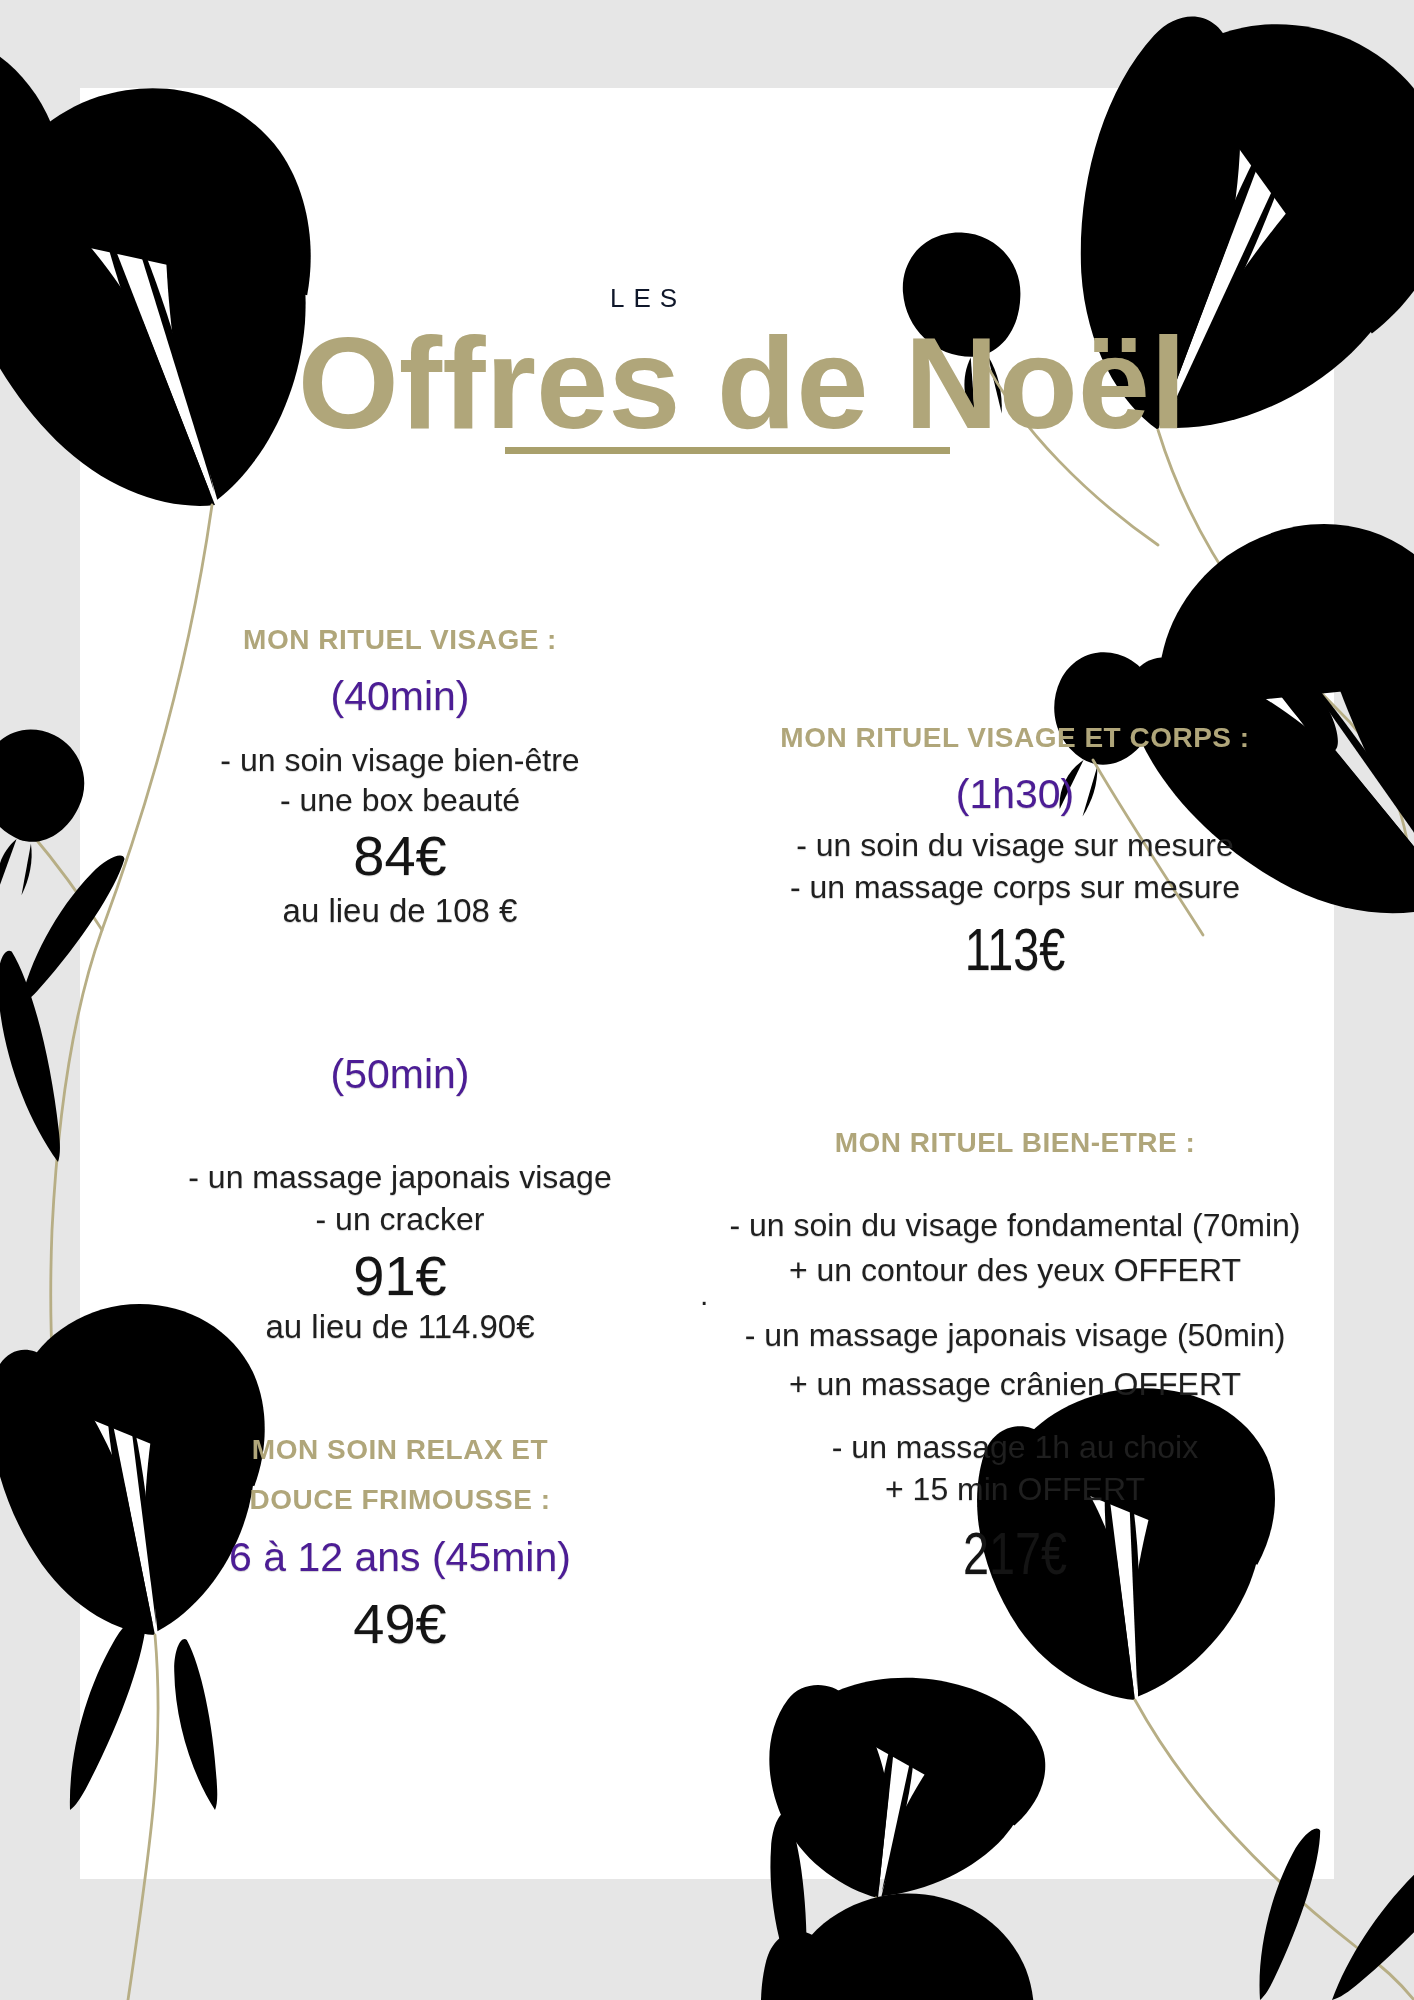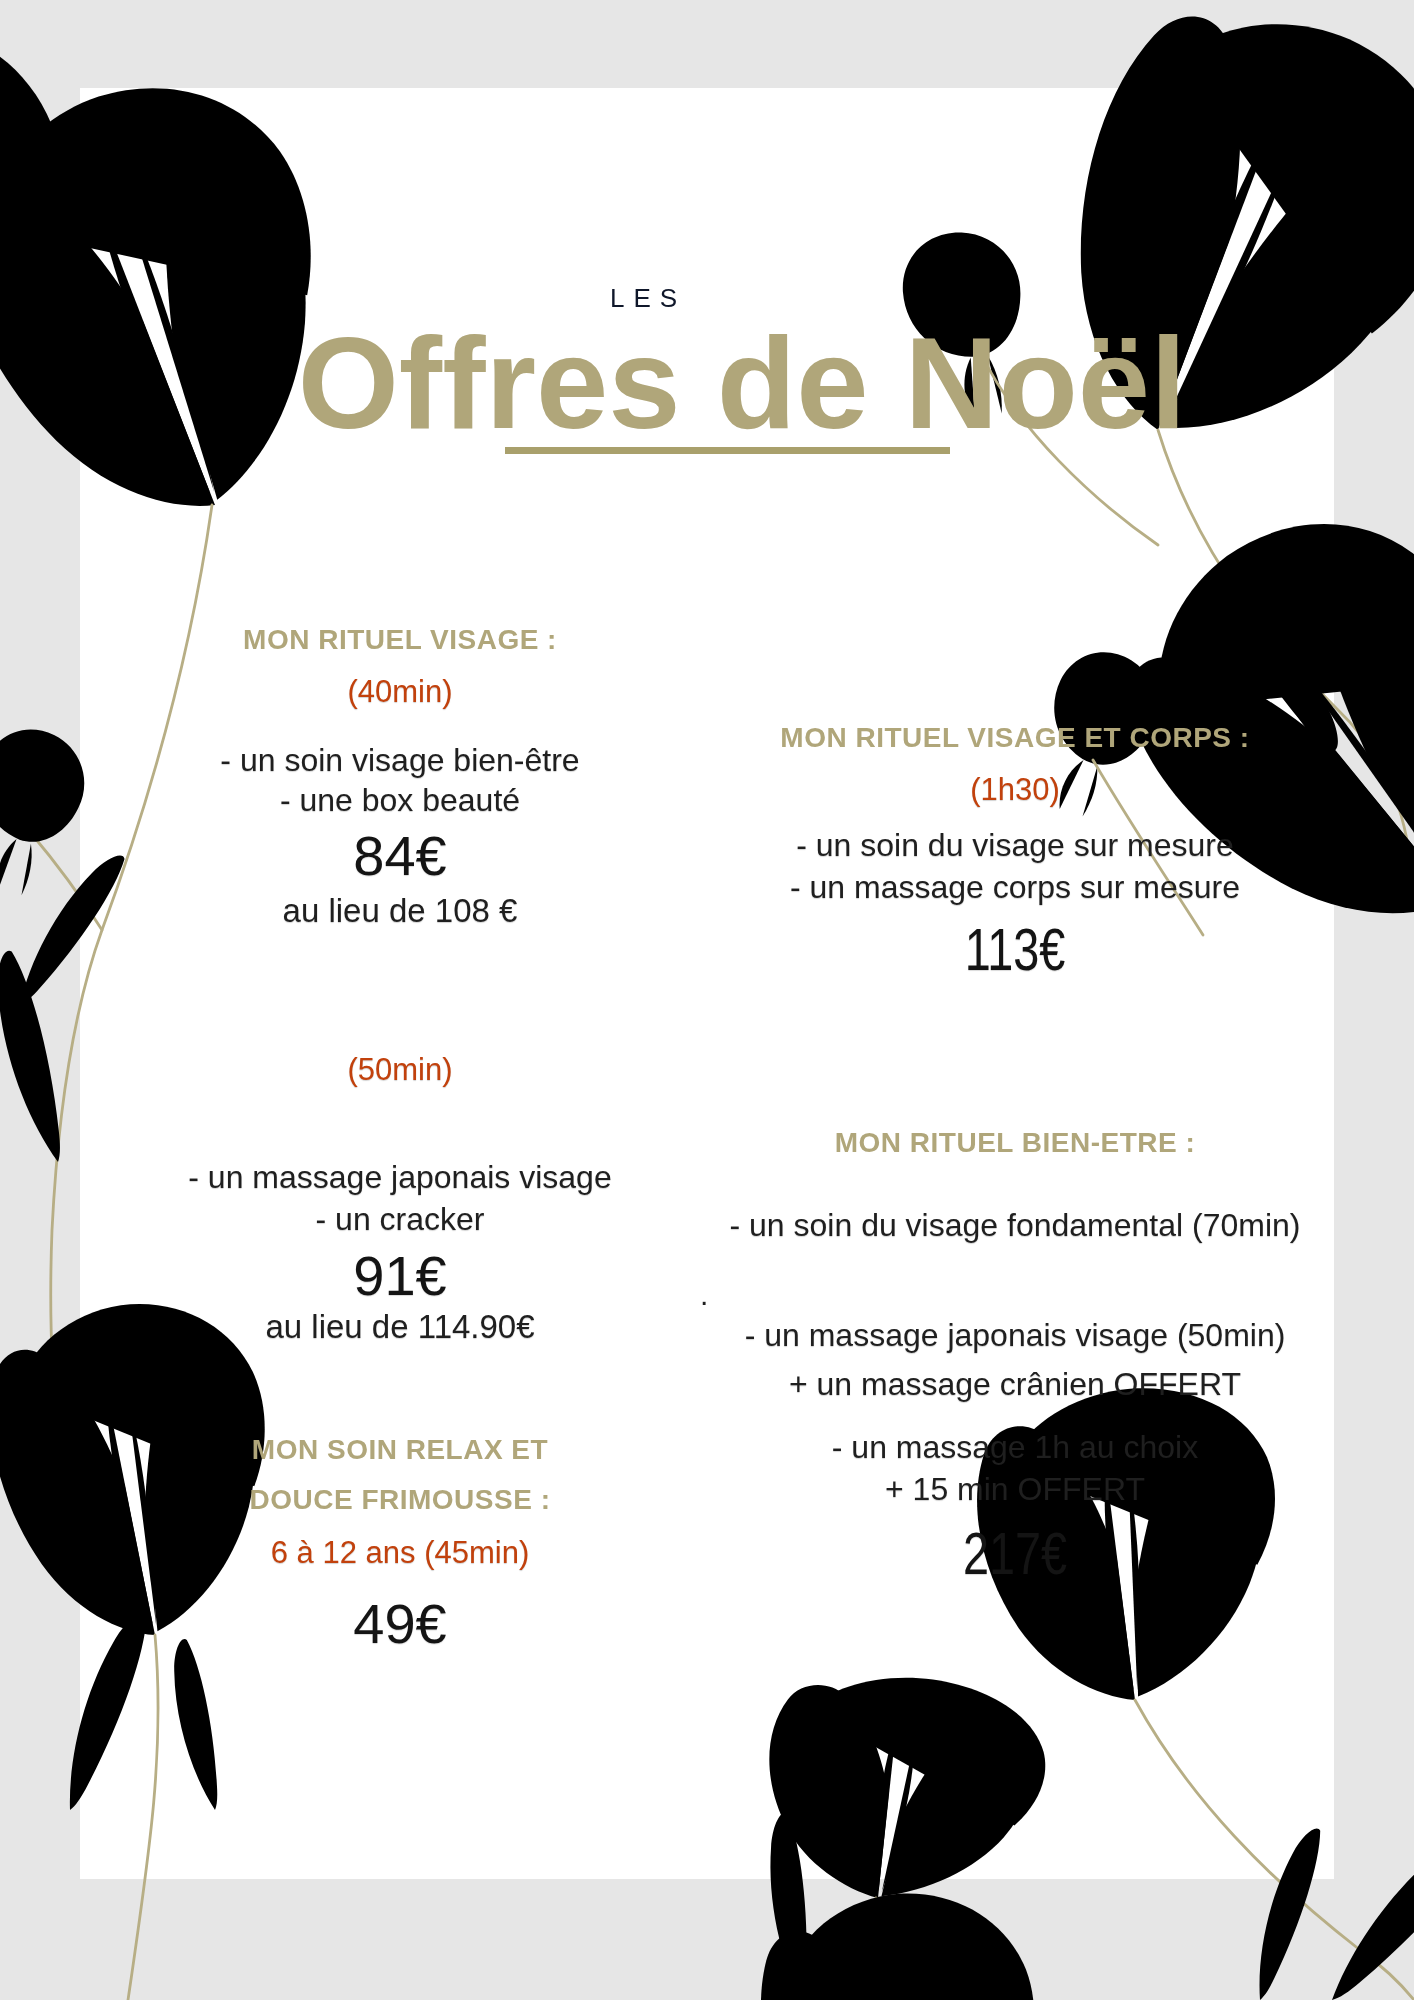--- a/index.html
+++ b/index.html
@@ -19,21 +19,21 @@
   .stem { stroke-width:2.8; }
   
   .line {
     position:absolute; white-space:nowrap; transform:translateX(-50%);
     text-align:center; line-height:1;
   }
   .col-l { left:400px; }
   .col-r { left:1015px; }
   .h  { font-weight:700; font-size:28px; color:#b0a67a; letter-spacing:0.5px; }
   .b  { font-size:32px; color:#1f1f1f; text-shadow:0 1px 1px rgba(0,0,0,0.18); }
-  .dur{ font-size:31px; color:#c2410c; text-shadow:0 1px 1px rgba(0,0,0,0.18); }
+  .dur{ font-size:41px; color:#4c1d95; text-shadow:0 1px 1px rgba(0,0,0,0.18); }
   .price { font-size:56px; color:#141414; text-shadow:0 1px 1px rgba(0,0,0,0.15); }
   .small { font-size:33px; color:#1f1f1f; text-shadow:0 1px 1px rgba(0,0,0,0.18); }
   .narrow { display:inline-block; transform:scaleX(0.78); transform-origin:50% 50%; font-size:60px; }
   .kicker {
     position:absolute; left:648px; transform:translateX(-50%); top:285px;
     font-size:26px; letter-spacing:9px; color:#0f172a; line-height:1;
     white-space:nowrap;
   }
   .title {
     position:absolute; left:742px; transform:translateX(-50%); top:318px;
@@ -144,20 +144,21 @@
 
   <div class="line col-l dur" style="top:1054px">(50min)</div>
   <div class="line col-l b" style="top:1161px">- un massage japonais visage</div>
   <div class="line col-l b" style="top:1203px">- un cracker</div>
   <div class="line col-l price" style="top:1248px">91€</div>
   <div class="line col-l small" style="top:1310px">au lieu de 114.90€</div>
 
   <div class="line col-r h" style="top:1129px">MON RITUEL BIEN-ETRE :</div>
   <div class="stray">.</div>
   <div class="line col-r b" style="top:1209px">- un soin du visage fondamental (70min)</div>
+  <div class="line col-r b" style="top:1254px">+ un contour des yeux OFFERT</div>
   <div class="line col-r b" style="top:1319px">- un massage japonais visage (50min)</div>
   <div class="line col-r b" style="top:1368px">+ un massage crânien OFFERT</div>
   <div class="line col-r b" style="top:1431px">- un massage 1h au choix</div>
   <div class="line col-r b" style="top:1473px">+ 15 min OFFERT</div>
   <div class="line col-r price" style="top:1524px"><span class="narrow">217€</span></div>
 
   <div class="line col-l h" style="top:1486px">DOUCE FRIMOUSSE :</div>
   <div class="line col-l h" style="top:1436px">MON SOIN RELAX ET</div>
   <div class="line col-l dur" style="top:1537px">6 à 12 ans (45min)</div>
   <div class="line col-l price" style="top:1596px">49€</div>

